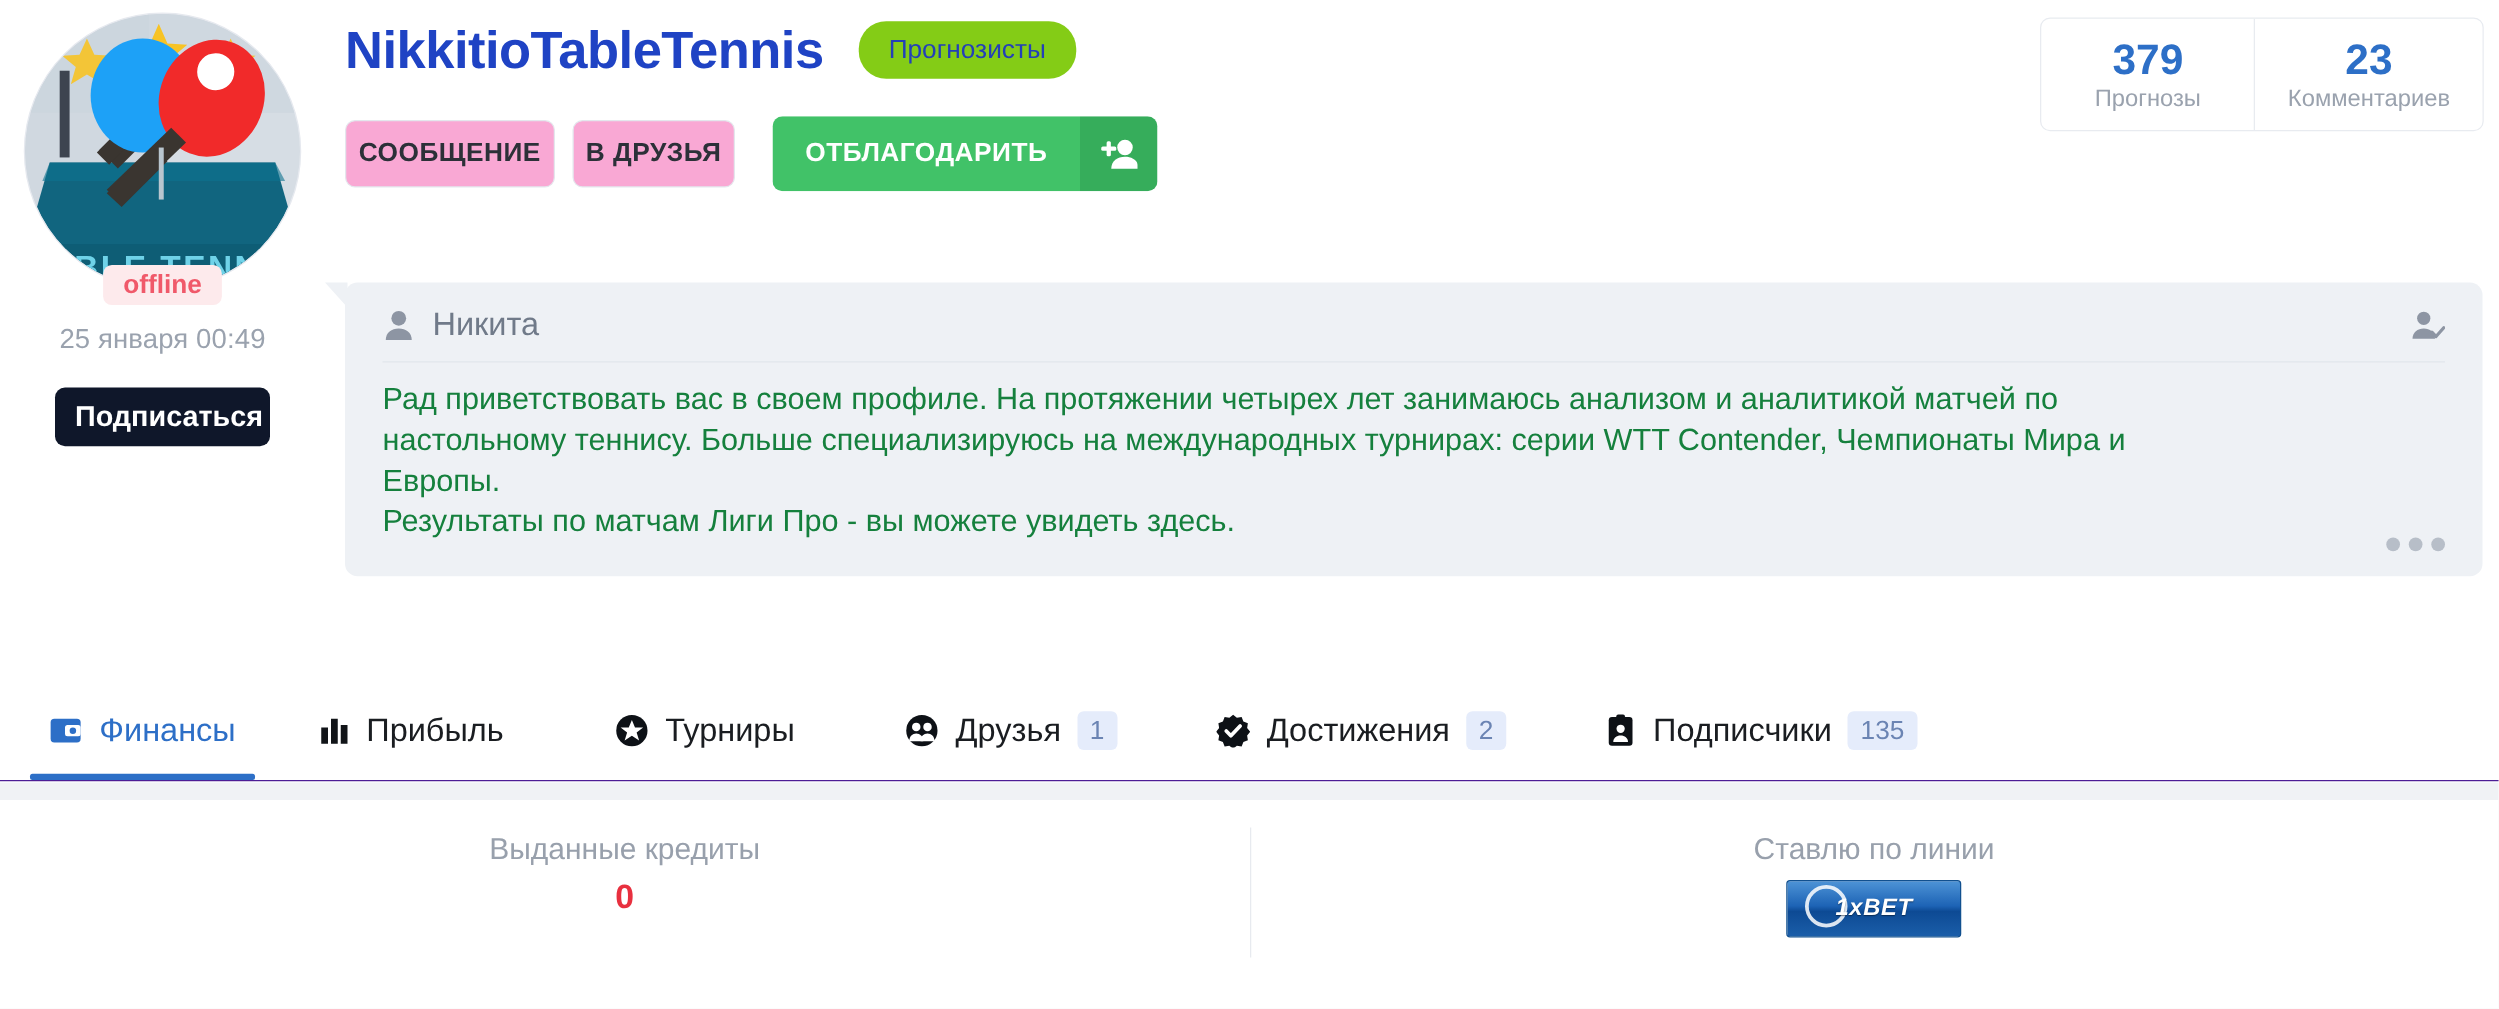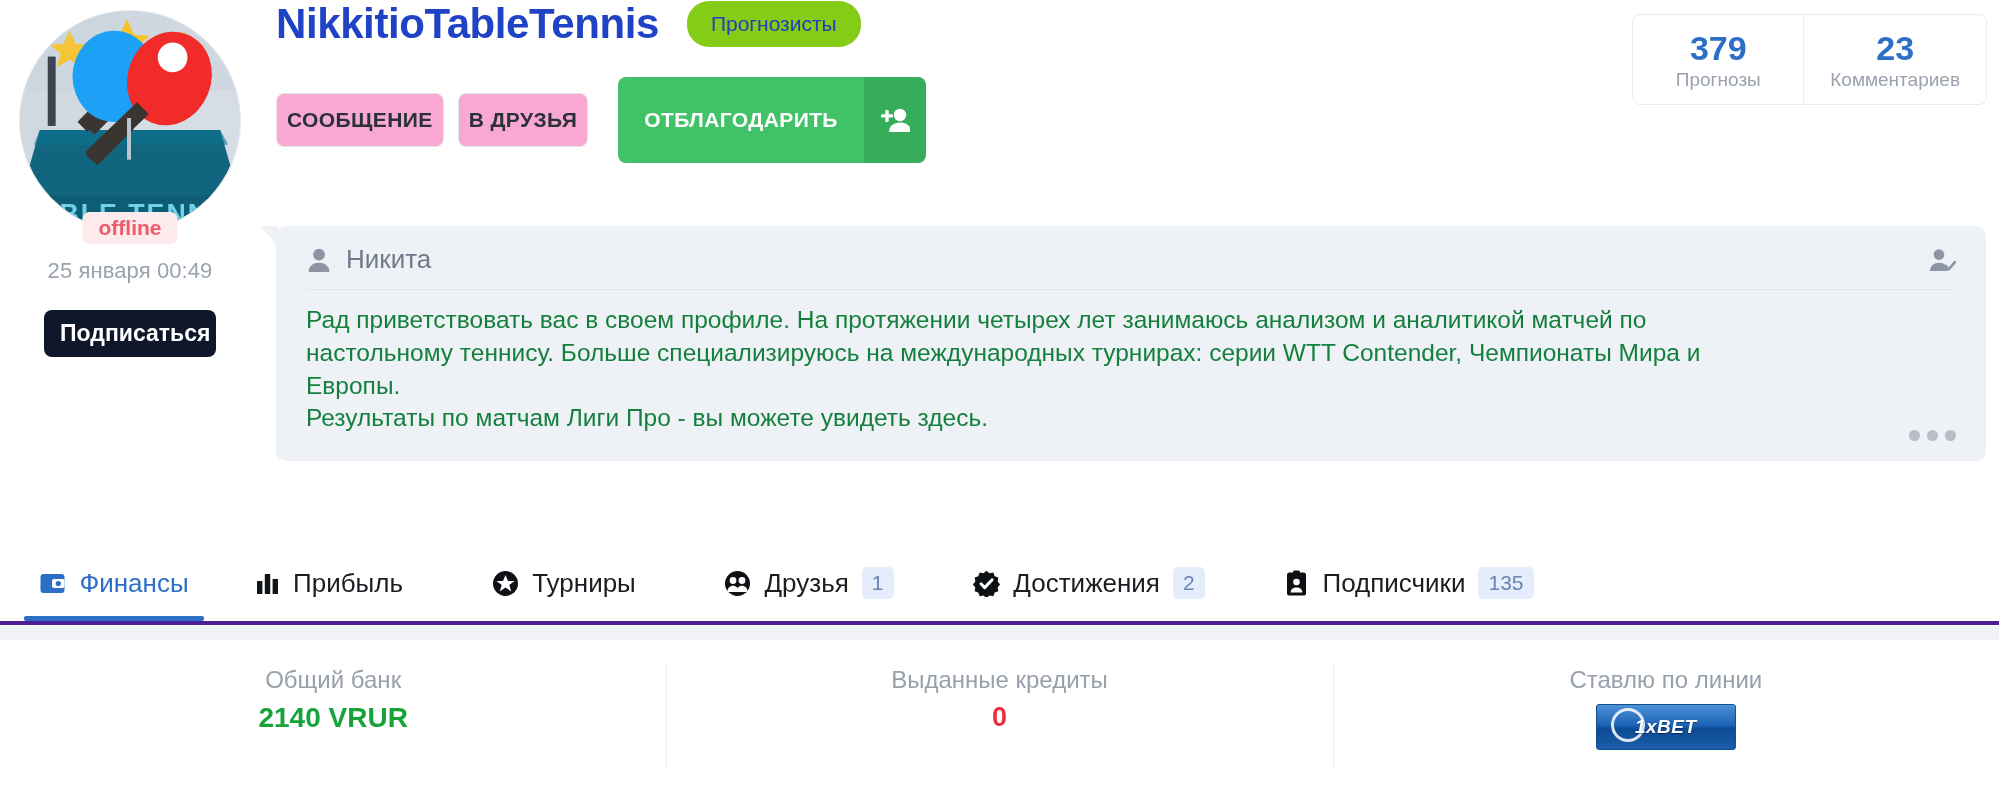--- a/index.html
+++ b/index.html
@@ -73,21 +73,21 @@
     padding: 10px 16px;
     width: 172px;
     cursor: pointer;
     font-family: "Liberation Sans", sans-serif;
   }
 
   
   .header {
     position: absolute;
     left: 276px;
-    top: 0;
+    top: 16px;
     width: 1250px;
   }
   .title-row { display: flex; align-items: center; gap: 28px; }
   .profile-title {
     font-size: 42px;
     font-weight: 700;
     color: #1f43c4;
     letter-spacing: -0.4px;
     cursor: pointer;
   }
@@ -121,21 +121,21 @@
     overflow: hidden;
     margin-left: 16px;
   }
   .thanks-btn {
     background: #41c268;
     color: #ffffff;
     border: none;
     font-size: 21px;
     font-weight: 700;
     letter-spacing: .4px;
-    padding: 31px 26px;
+    padding: 18px 26px;
     cursor: pointer;
     font-family: "Liberation Sans", sans-serif;
   }
   .thanks-icon-btn {
     background: #36ad5b;
     border: none;
     width: 62px;
     display: flex;
     align-items: center;
     justify-content: center;
@@ -230,21 +230,21 @@
   }
 
   
   .tabbar {
     position: absolute;
     left: 0;
     top: 545px;
     width: 1999px;
     height: 80px;
     background: #ffffff;
-    border-bottom: 4px solid #4c1d95;
+    border-bottom: 1px solid #4c1d95;
     display: flex;
     align-items: stretch;
     text-align: right;
   }
   .tab {
     display: flex;
     align-items: center;
     justify-content: center;
     gap: 13px;
     padding: 0 20px;
@@ -526,24 +526,20 @@
         </svg>
       </span>
       <span>Подписчики</span>
       <span class="tab-badge">135</span>
     </div>
   </div>
 
   <div class="bottom-area">
     <div class="bottom-inner">
       <div class="fin-cell">
-        <div class="fin-label">Общий банк</div>
-        <div class="fin-value green">2140 VRUR</div>
-      </div>
-      <div class="fin-cell">
         <div class="fin-label">Выданные кредиты</div>
         <div class="fin-value red">0</div>
       </div>
       <div class="fin-cell">
         <div class="fin-label">Ставлю по линии</div>
         <div class="bookmaker-logo">
           <span>1xBET</span>
         </div>
       </div>
     </div>

